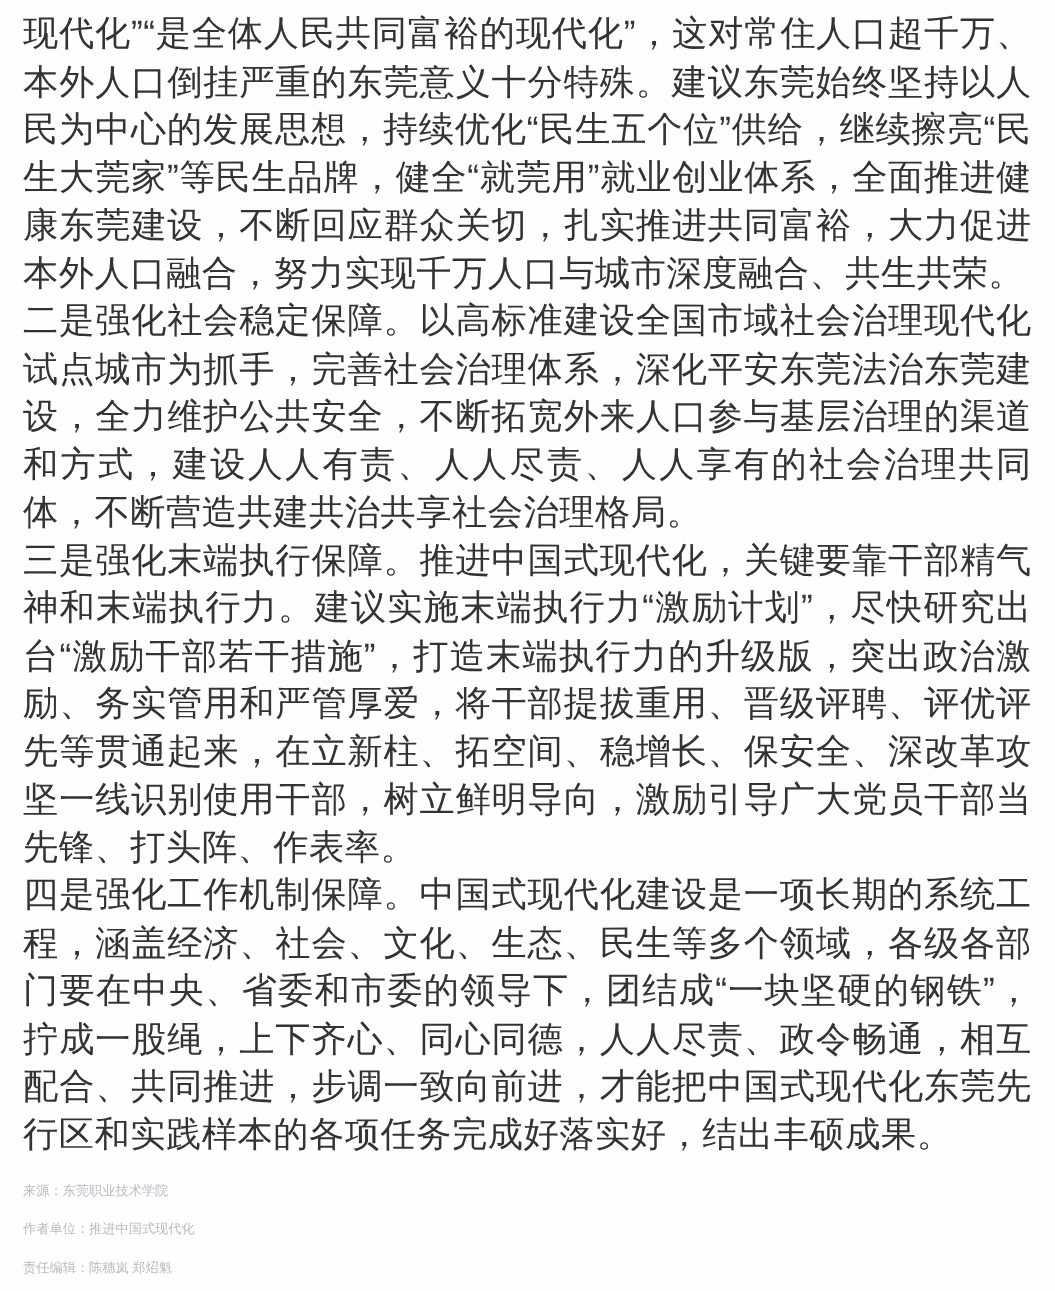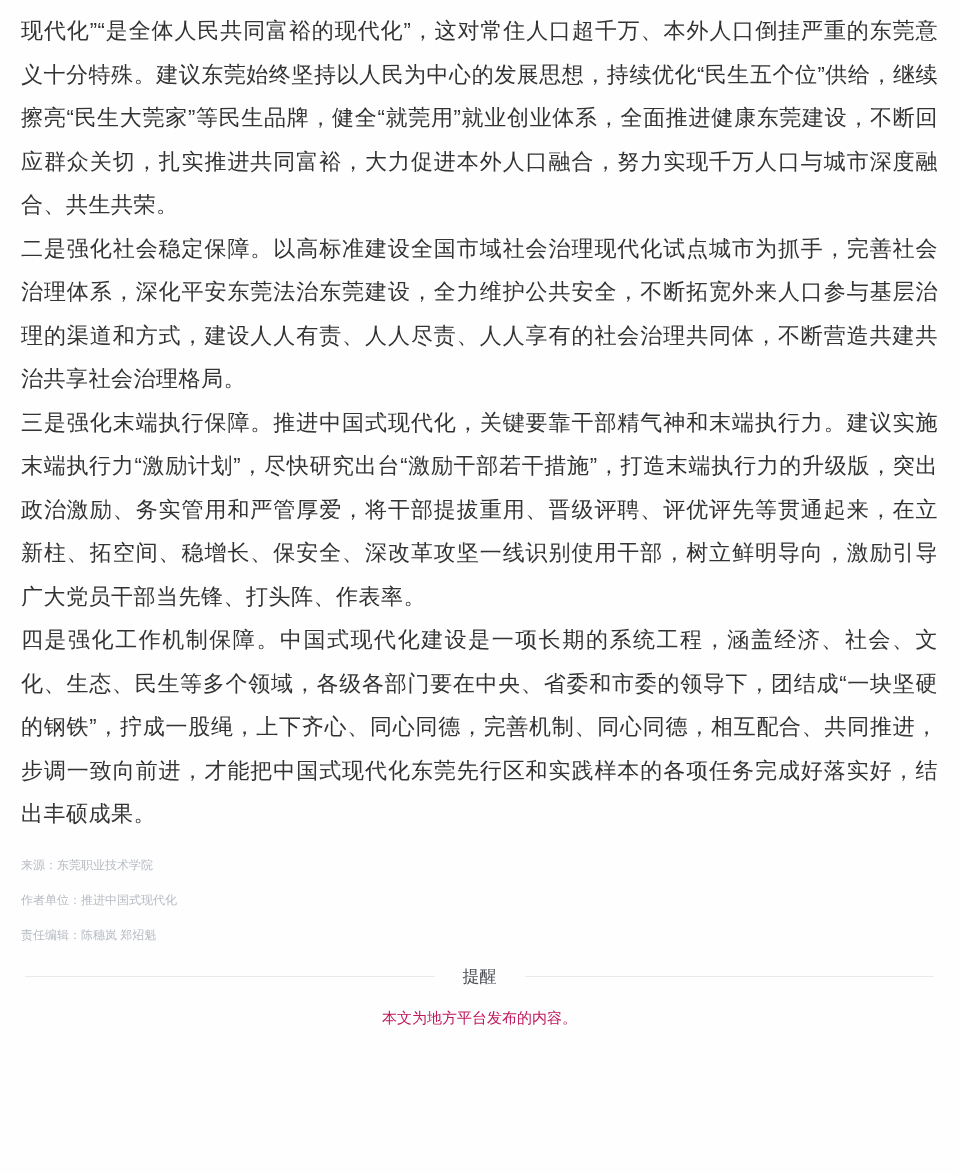--- a/index.html
+++ b/index.html
@@ -10,21 +10,21 @@
   }
   .page {
     position: relative;
     width: 959px;
     height: 1174px;
     overflow: hidden;
     background: #fefefe;
   }
   .article {
     padding: 9px 21px 0 21px;
-    font-size: 22px;
+    font-size: 32px;
     line-height: 43.5px;
     color: #333333;
     text-align: justify;
     text-justify: inter-ideograph;
     letter-spacing: 0.5px;
   }
   .article p { margin: 0; }
   .article p + p { }
 
   .meta {
@@ -62,21 +62,21 @@
 </style>
 </head>
 <body>
 
 <div class="page">
 
   <div class="article">
     <p>现代化”“是全体人民共同富裕的现代化”，这对常住人口超千万、本外人口倒挂严重的东莞意义十分特殊。建议东莞始终坚持以人民为中心的发展思想，持续优化“民生五个位”供给，继续擦亮“民生大莞家”等民生品牌，健全“就莞用”就业创业体系，全面推进健康东莞建设，不断回应群众关切，扎实推进共同富裕，大力促进本外人口融合，努力实现千万人口与城市深度融合、共生共荣。</p>
     <p>二是强化社会稳定保障。以高标准建设全国市域社会治理现代化试点城市为抓手，完善社会治理体系，深化平安东莞法治东莞建设，全力维护公共安全，不断拓宽外来人口参与基层治理的渠道和方式，建设人人有责、人人尽责、人人享有的社会治理共同体，不断营造共建共治共享社会治理格局。</p>
     <p>三是强化末端执行保障。推进中国式现代化，关键要靠干部精气神和末端执行力。建议实施末端执行力“激励计划”，尽快研究出台“激励干部若干措施”，打造末端执行力的升级版，突出政治激励、务实管用和严管厚爱，将干部提拔重用、晋级评聘、评优评先等贯通起来，在立新柱、拓空间、稳增长、保安全、深改革攻坚一线识别使用干部，树立鲜明导向，激励引导广大党员干部当先锋、打头阵、作表率。</p>
-    <p>四是强化工作机制保障。中国式现代化建设是一项长期的系统工程，涵盖经济、社会、文化、生态、民生等多个领域，各级各部门要在中央、省委和市委的领导下，团结成“一块坚硬的钢铁”，拧成一股绳，上下齐心、同心同德，完善机制、同心同德，相互配合、共同推进，步调一致向前进，才能把中国式现代化东莞先行区和实践样本的各项任务完成好落实好，结出丰硕成果。</p>
+    <p>四是强化工作机制保障。中国式现代化建设是一项长期的系统工程，涵盖经济、社会、文化、生态、民生等多个领域，各级各部门要在中央、省委和市委的领导下，团结成“一块坚硬的钢铁”，拧成一股绳，上下齐心、同心同德，人人尽责、政令畅通，相互配合、共同推进，步调一致向前进，才能把中国式现代化东莞先行区和实践样本的各项任务完成好落实好，结出丰硕成果。</p>
   </div>
 
   <div class="meta">
     <div class="meta-line">来源：东莞职业技术学院</div>
     <div class="meta-line">作者单位：推进中国式现代化</div>
     <div class="meta-line">责任编辑：陈穗岚 郑炤魁</div>
   </div>
 
   <div class="footer">
     <div class="divider-row">

